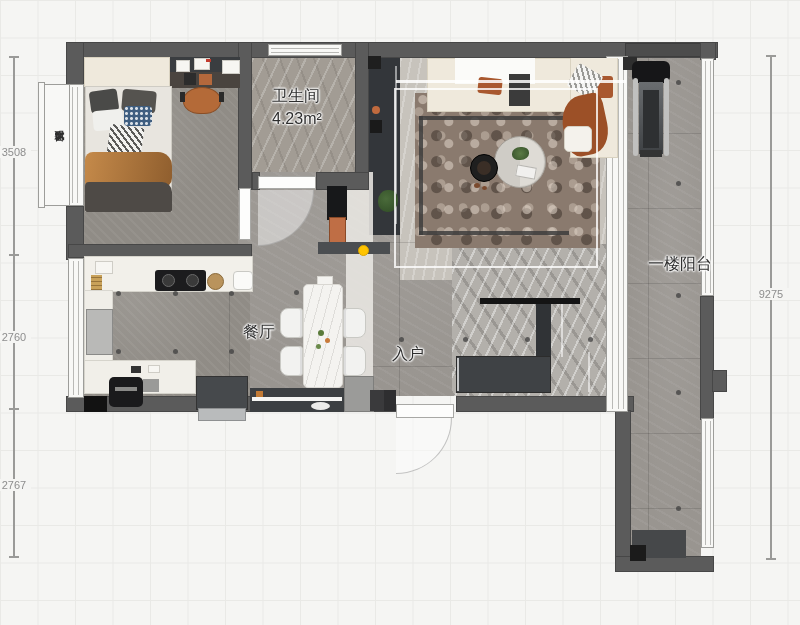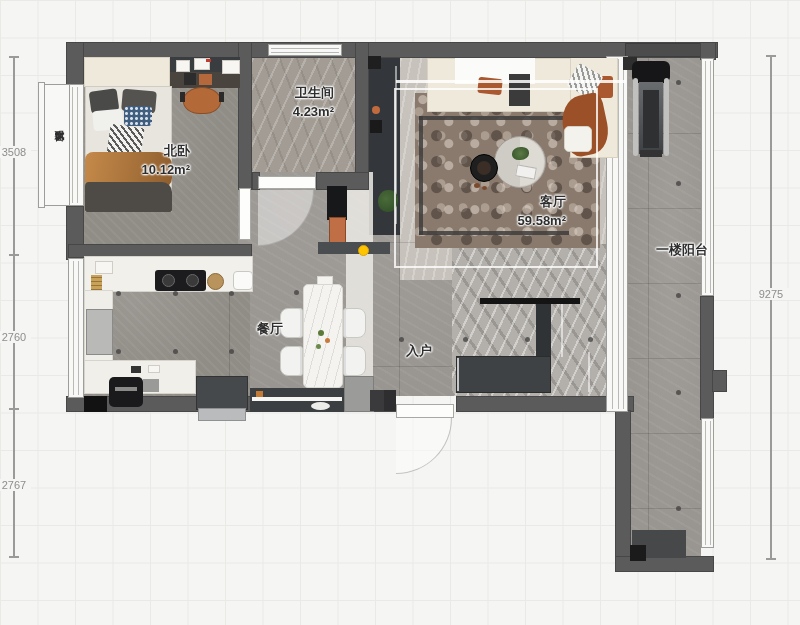--- a/index.html
+++ b/index.html
@@ -33,21 +33,21 @@
      radial-gradient(circle at 72% 64%,rgba(55,45,38,.50) 0 5px,transparent 6px),
      radial-gradient(circle at 18% 78%,rgba(224,212,200,.38) 0 4px,transparent 5px);
      background-size:26px 22px,30px 26px,22px 24px}
   .dark-strip{background:#33363a}
   .lightwalk{background:rgba(233,231,226,.88)}
   .joint{background:rgba(40,40,40,.16)}
   .wjoint{background:rgba(255,255,255,.55)}
   .fan{background:rgba(255,255,255,.45);border-right:1px solid rgba(150,150,150,.55);
        border-bottom:1px solid rgba(150,150,150,.55);border-radius:0 0 100% 0}
   .leaf{background:#fdfdfc;border:1px solid #a8a8a5}
-  .rlabel{font-weight:bold;font-size:13px;line-height:1.45;color:#2e2e2e;text-align:right;
+  .rlabel{font-weight:normal;font-size:16px;line-height:1.45;color:#2e2e2e;text-align:left;
      text-shadow:0 0 2px #fff,0 1px 2px #fff,0 -1px 2px #fff,1px 0 2px #fff,-1px 0 2px #fff;white-space:nowrap}
   .vlabel{writing-mode:vertical-rl;text-orientation:upright;font-weight:bold;font-size:10px;
      color:#2e2e2e;letter-spacing:1px;text-shadow:0 0 2px #fff}
   .dim{font-size:11px;color:#8e8e8e;background:#f5f5f3;text-align:center;padding:0 1px;line-height:12px}
   .dimline{background:#9a9a98}
   .dot{width:5px;height:5px;border-radius:50%;background:#3f3f3f;opacity:.75}
   .cream{background:#efe9dc;border:1px solid #d9d2c0}
   .whitebox{background:#f7f6f2;border:1px solid #cfcdc6}
 </style>
 </head>
@@ -261,32 +261,24 @@
   <div class="abs dot" style="left:399px;top:337px"></div>
   <div class="abs dot" style="left:463px;top:337px"></div>
   <div class="abs dot" style="left:525px;top:337px"></div>
   <div class="abs dot" style="left:588px;top:337px"></div>
   <div class="abs dot" style="left:676px;top:80px"></div>
   <div class="abs dot" style="left:676px;top:181px"></div>
   <div class="abs dot" style="left:676px;top:293px"></div>
   <div class="abs dot" style="left:676px;top:390px"></div>
   <div class="abs dot" style="left:676px;top:506px"></div>
 
-  <div class="abs rlabel" style="left:120px;top:142px;width:70px">
-    <div>北卧</div>
-    <div>10.12m²</div>
-  </div>
   <div class="abs rlabel" style="left:272px;top:84px;width:62px">
     <div>卫生间</div>
     <div>4.23m²</div>
   </div>
-  <div class="abs rlabel" style="left:494px;top:193px;width:72px">
-    <div>客厅</div>
-    <div>59.58m²</div>
-  </div>
   <div class="abs rlabel" style="left:243px;top:320px;width:40px">餐厅</div>
   <div class="abs rlabel" style="left:392px;top:342px;width:40px">入户</div>
-  <div class="abs rlabel" style="left:648px;top:241px;width:60px">一楼阳台</div>
+  <div class="abs rlabel" style="left:648px;top:252px;width:60px">一楼阳台</div>
   <div class="abs vlabel" style="left:52px;top:122px">飘窗</div>
 
   <div class="abs" style="left:358px;top:245px;width:11px;height:11px;background:#ffc400;border:1px solid #dca500;border-radius:50%"></div>
 
 </div>
 
 </body></html>

